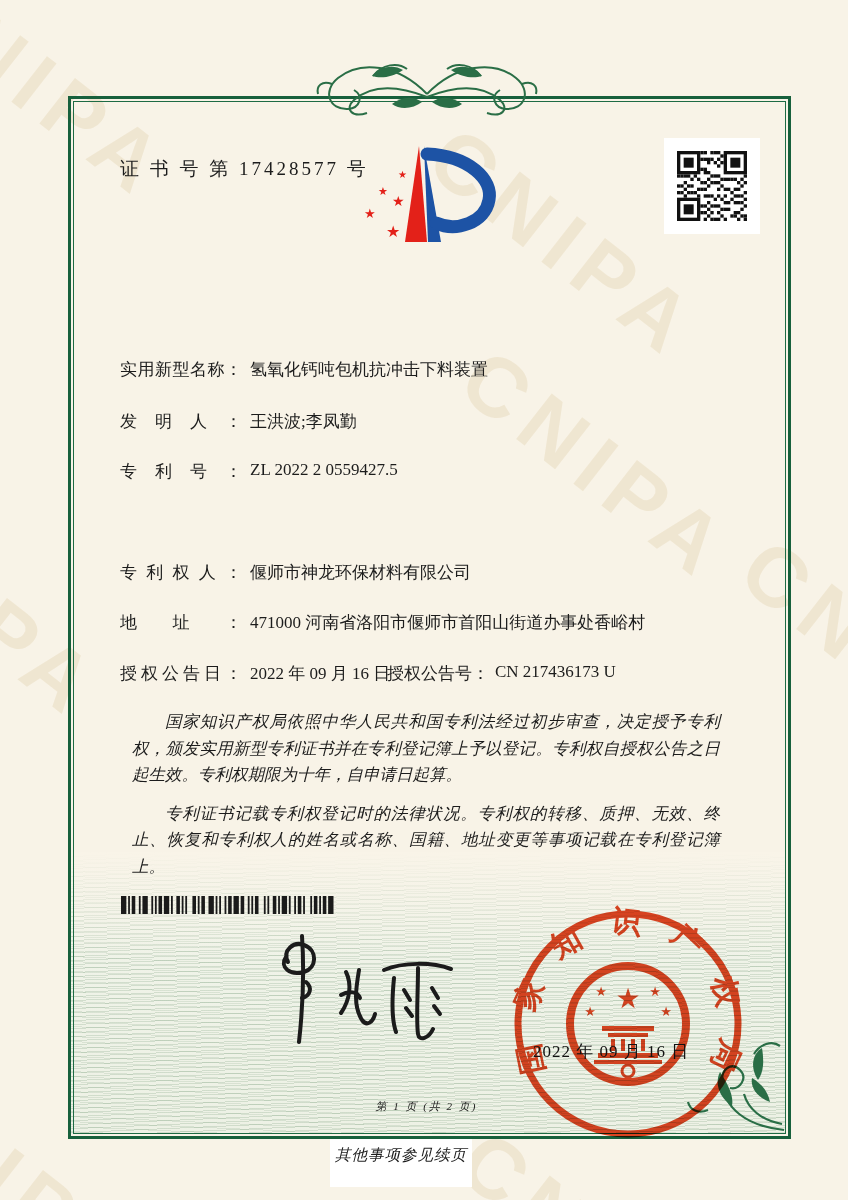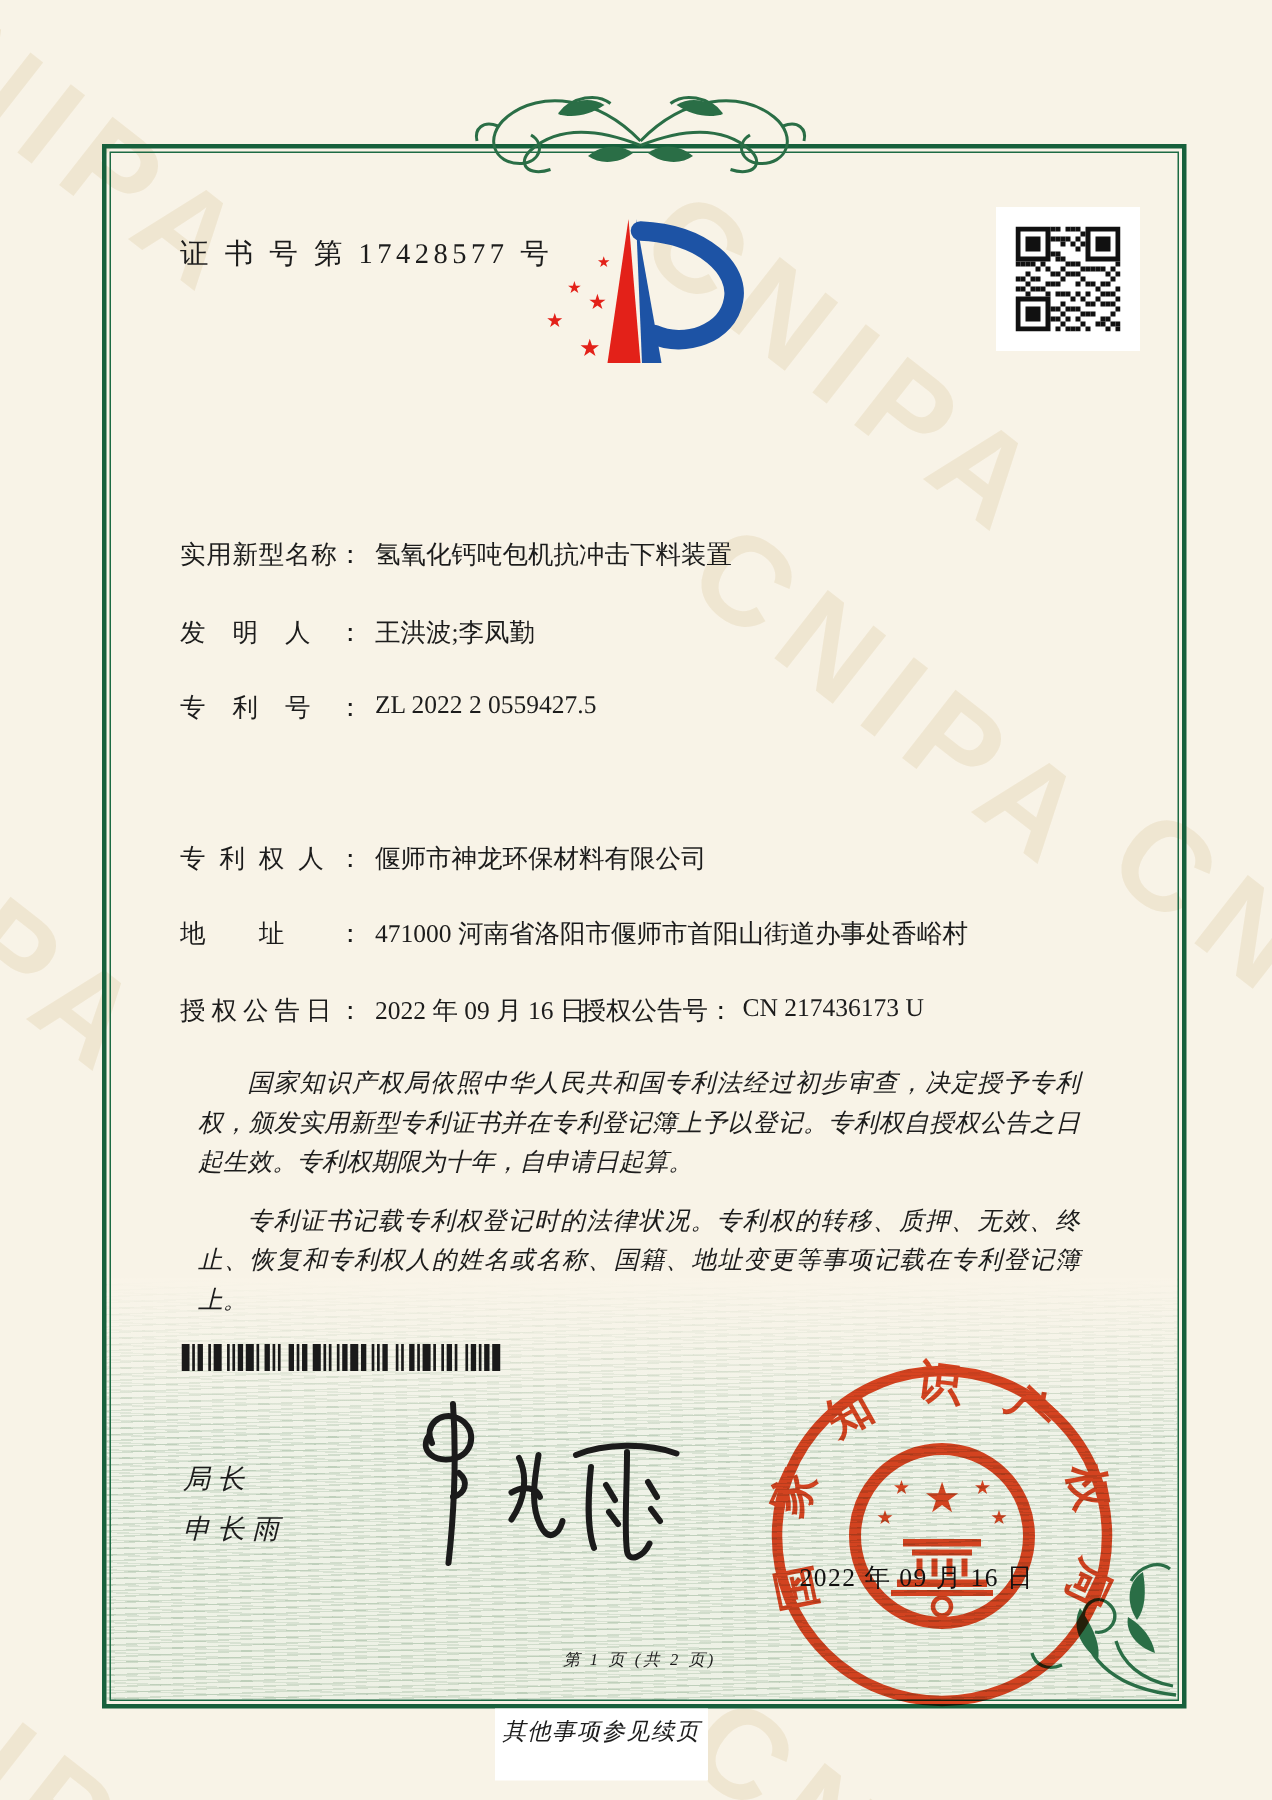--- a/index.html
+++ b/index.html
@@ -308,24 +308,20 @@
       <rect x="130.95" y="0" width="1.35" height="18" fill="#1a1a1a"></rect>
       <rect x="133.65" y="0" width="2.70" height="18" fill="#1a1a1a"></rect>
       <rect x="137.70" y="0" width="1.35" height="18" fill="#1a1a1a"></rect>
       <rect x="143.10" y="0" width="1.35" height="18" fill="#1a1a1a"></rect>
       <rect x="145.80" y="0" width="2.70" height="18" fill="#1a1a1a"></rect>
       <rect x="149.85" y="0" width="1.35" height="18" fill="#1a1a1a"></rect>
       <rect x="152.55" y="0" width="2.70" height="18" fill="#1a1a1a"></rect>
       <rect x="156.60" y="0" width="4.05" height="18" fill="#1a1a1a"></rect>
     </svg>
 
-  <div class="signer">
-    <div>局长</div>
-    <div>申长雨</div>
-  </div>
 
   <svg class="sig" width="215" height="112" viewBox="0 0 215 112">
     <g fill="none" stroke="#1b1b1b" stroke-width="4" stroke-linecap="round">
       <path d="M42,28 C36,16 48,7 58,11 C72,16 71,34 58,38 C44,42 33,33 40,23"></path>
       <path d="M56,2 C58,32 57,72 53,108"></path>
       <path d="M60,48 C67,54 64,62 56,64"></path>
       <path d="M100,38 C106,50 104,66 95,79"></path>
       <path d="M95,61 C103,56 112,58 114,64"></path>
       <path d="M113,36 C110,54 107,72 116,86 C121,93 127,88 129,80"></path>
       <path d="M138,36 C157,28 186,28 205,35"></path>

